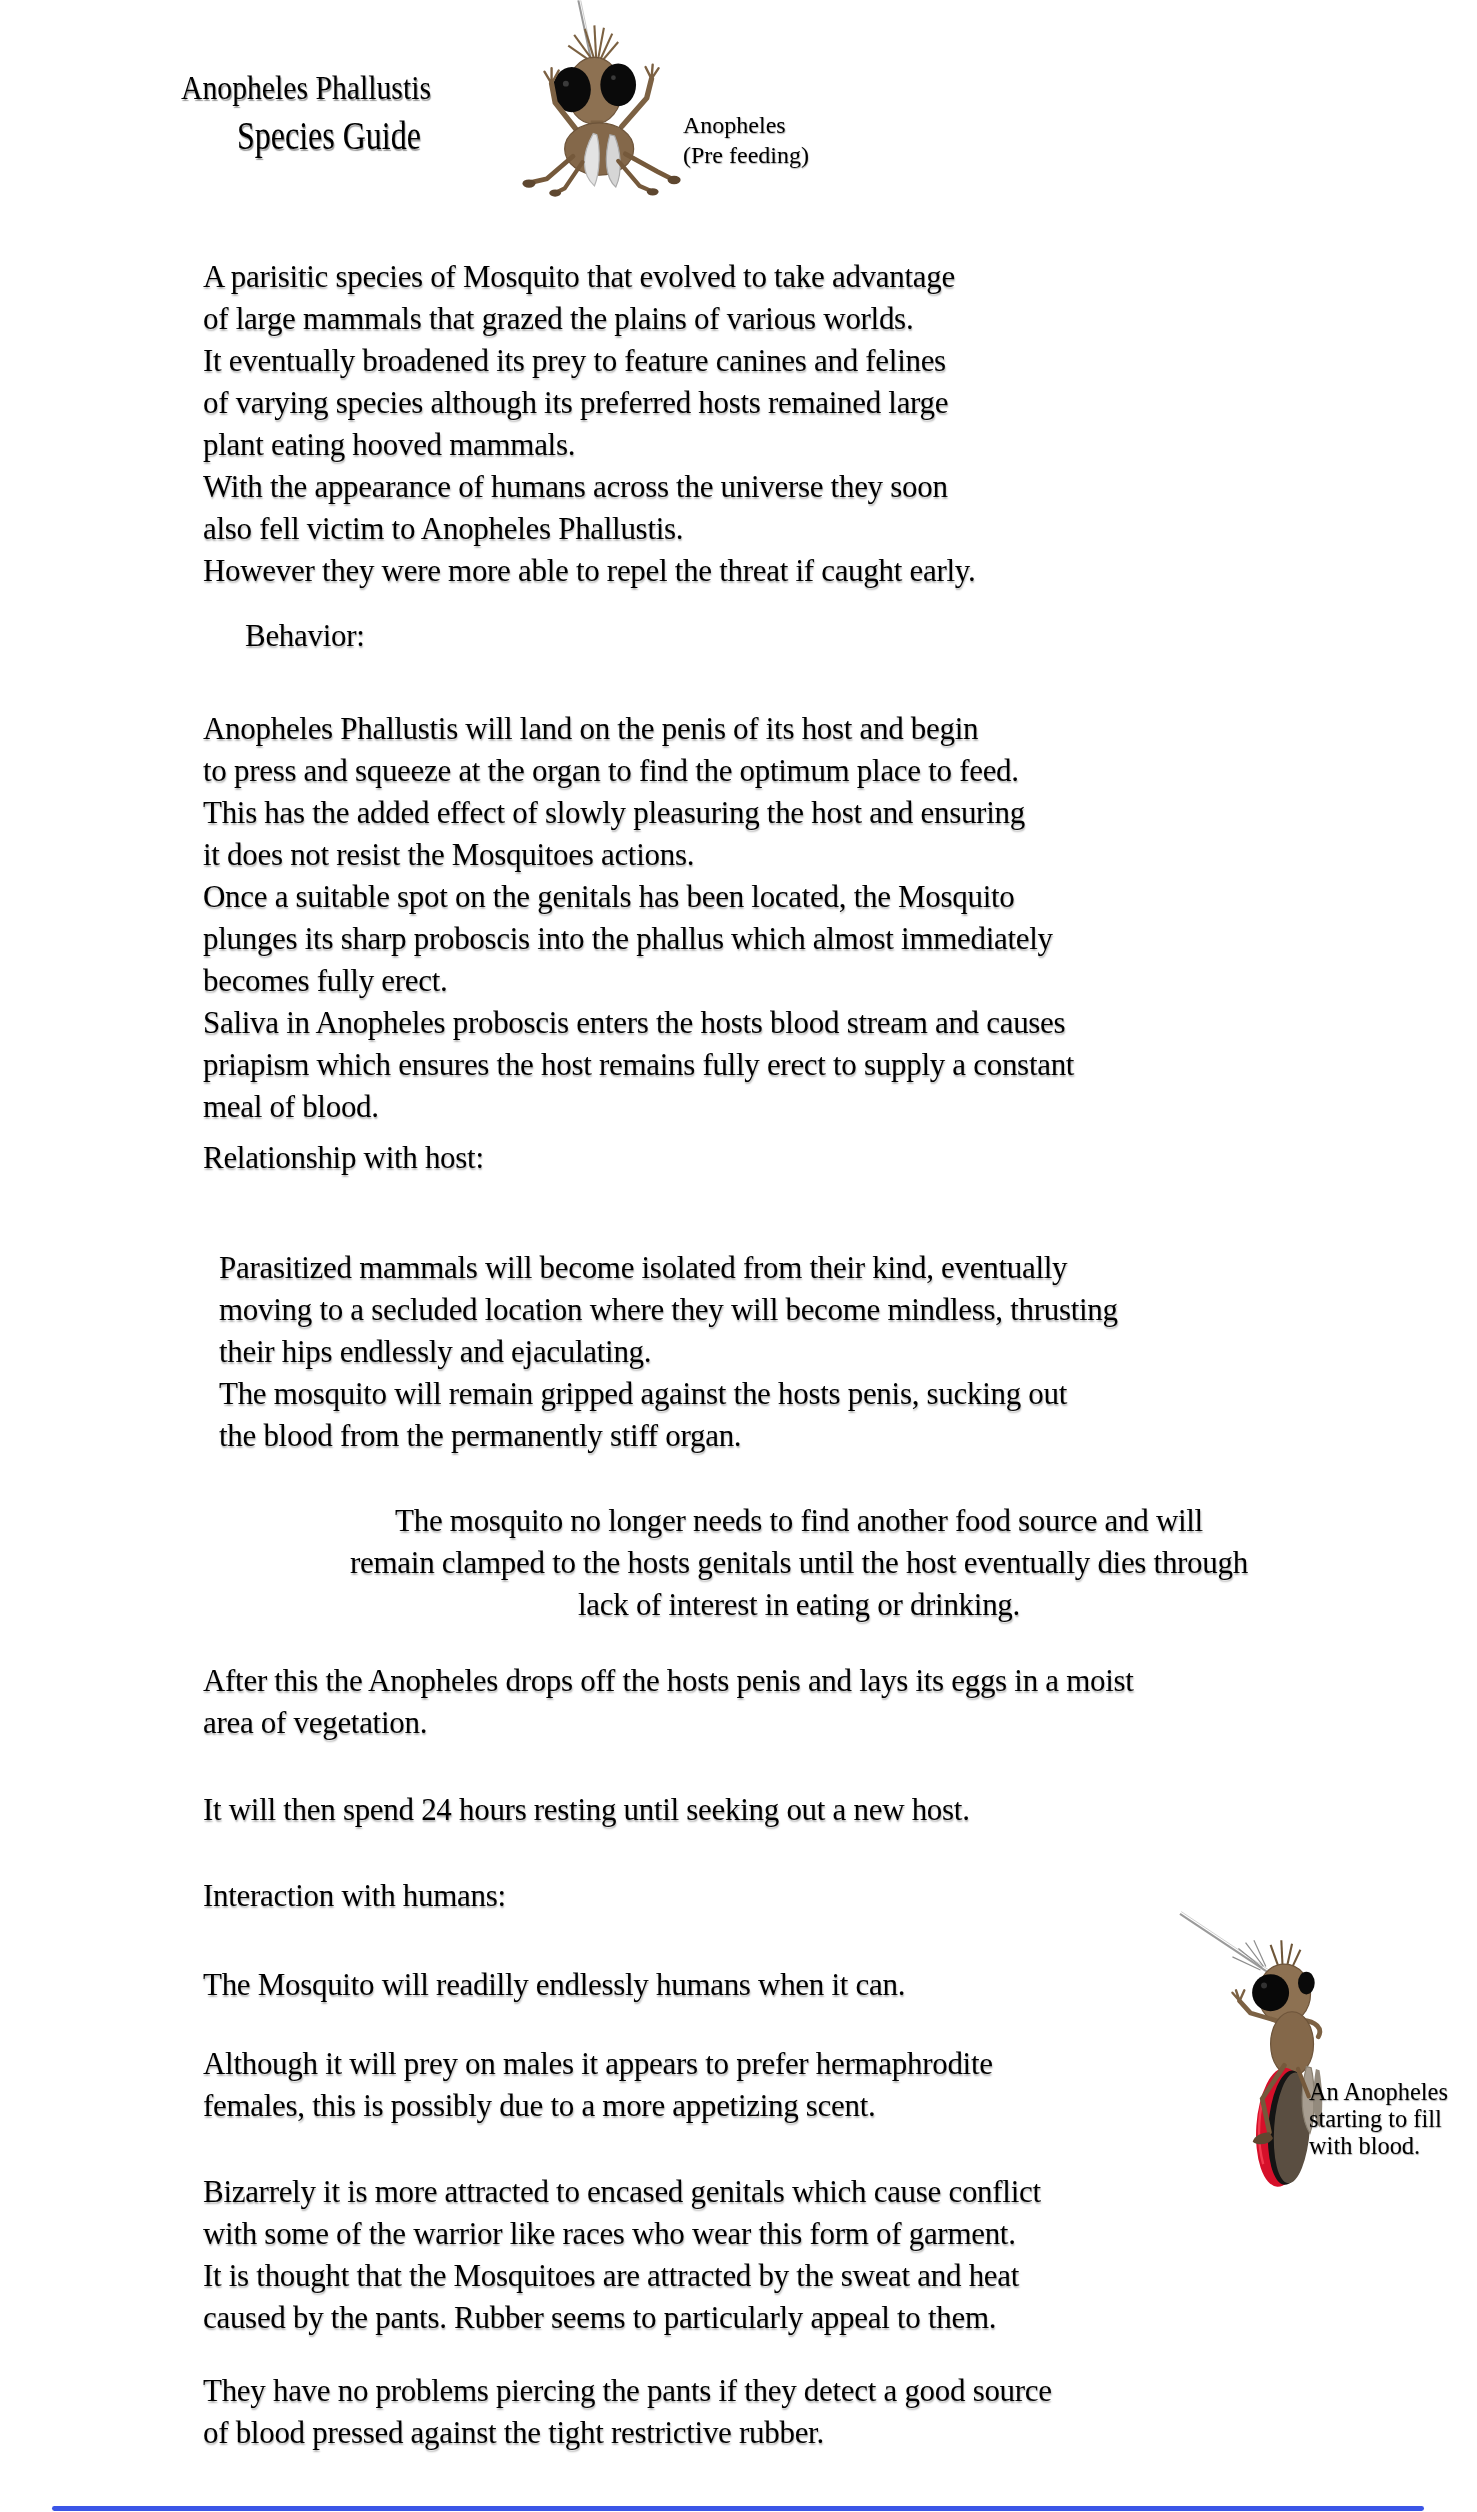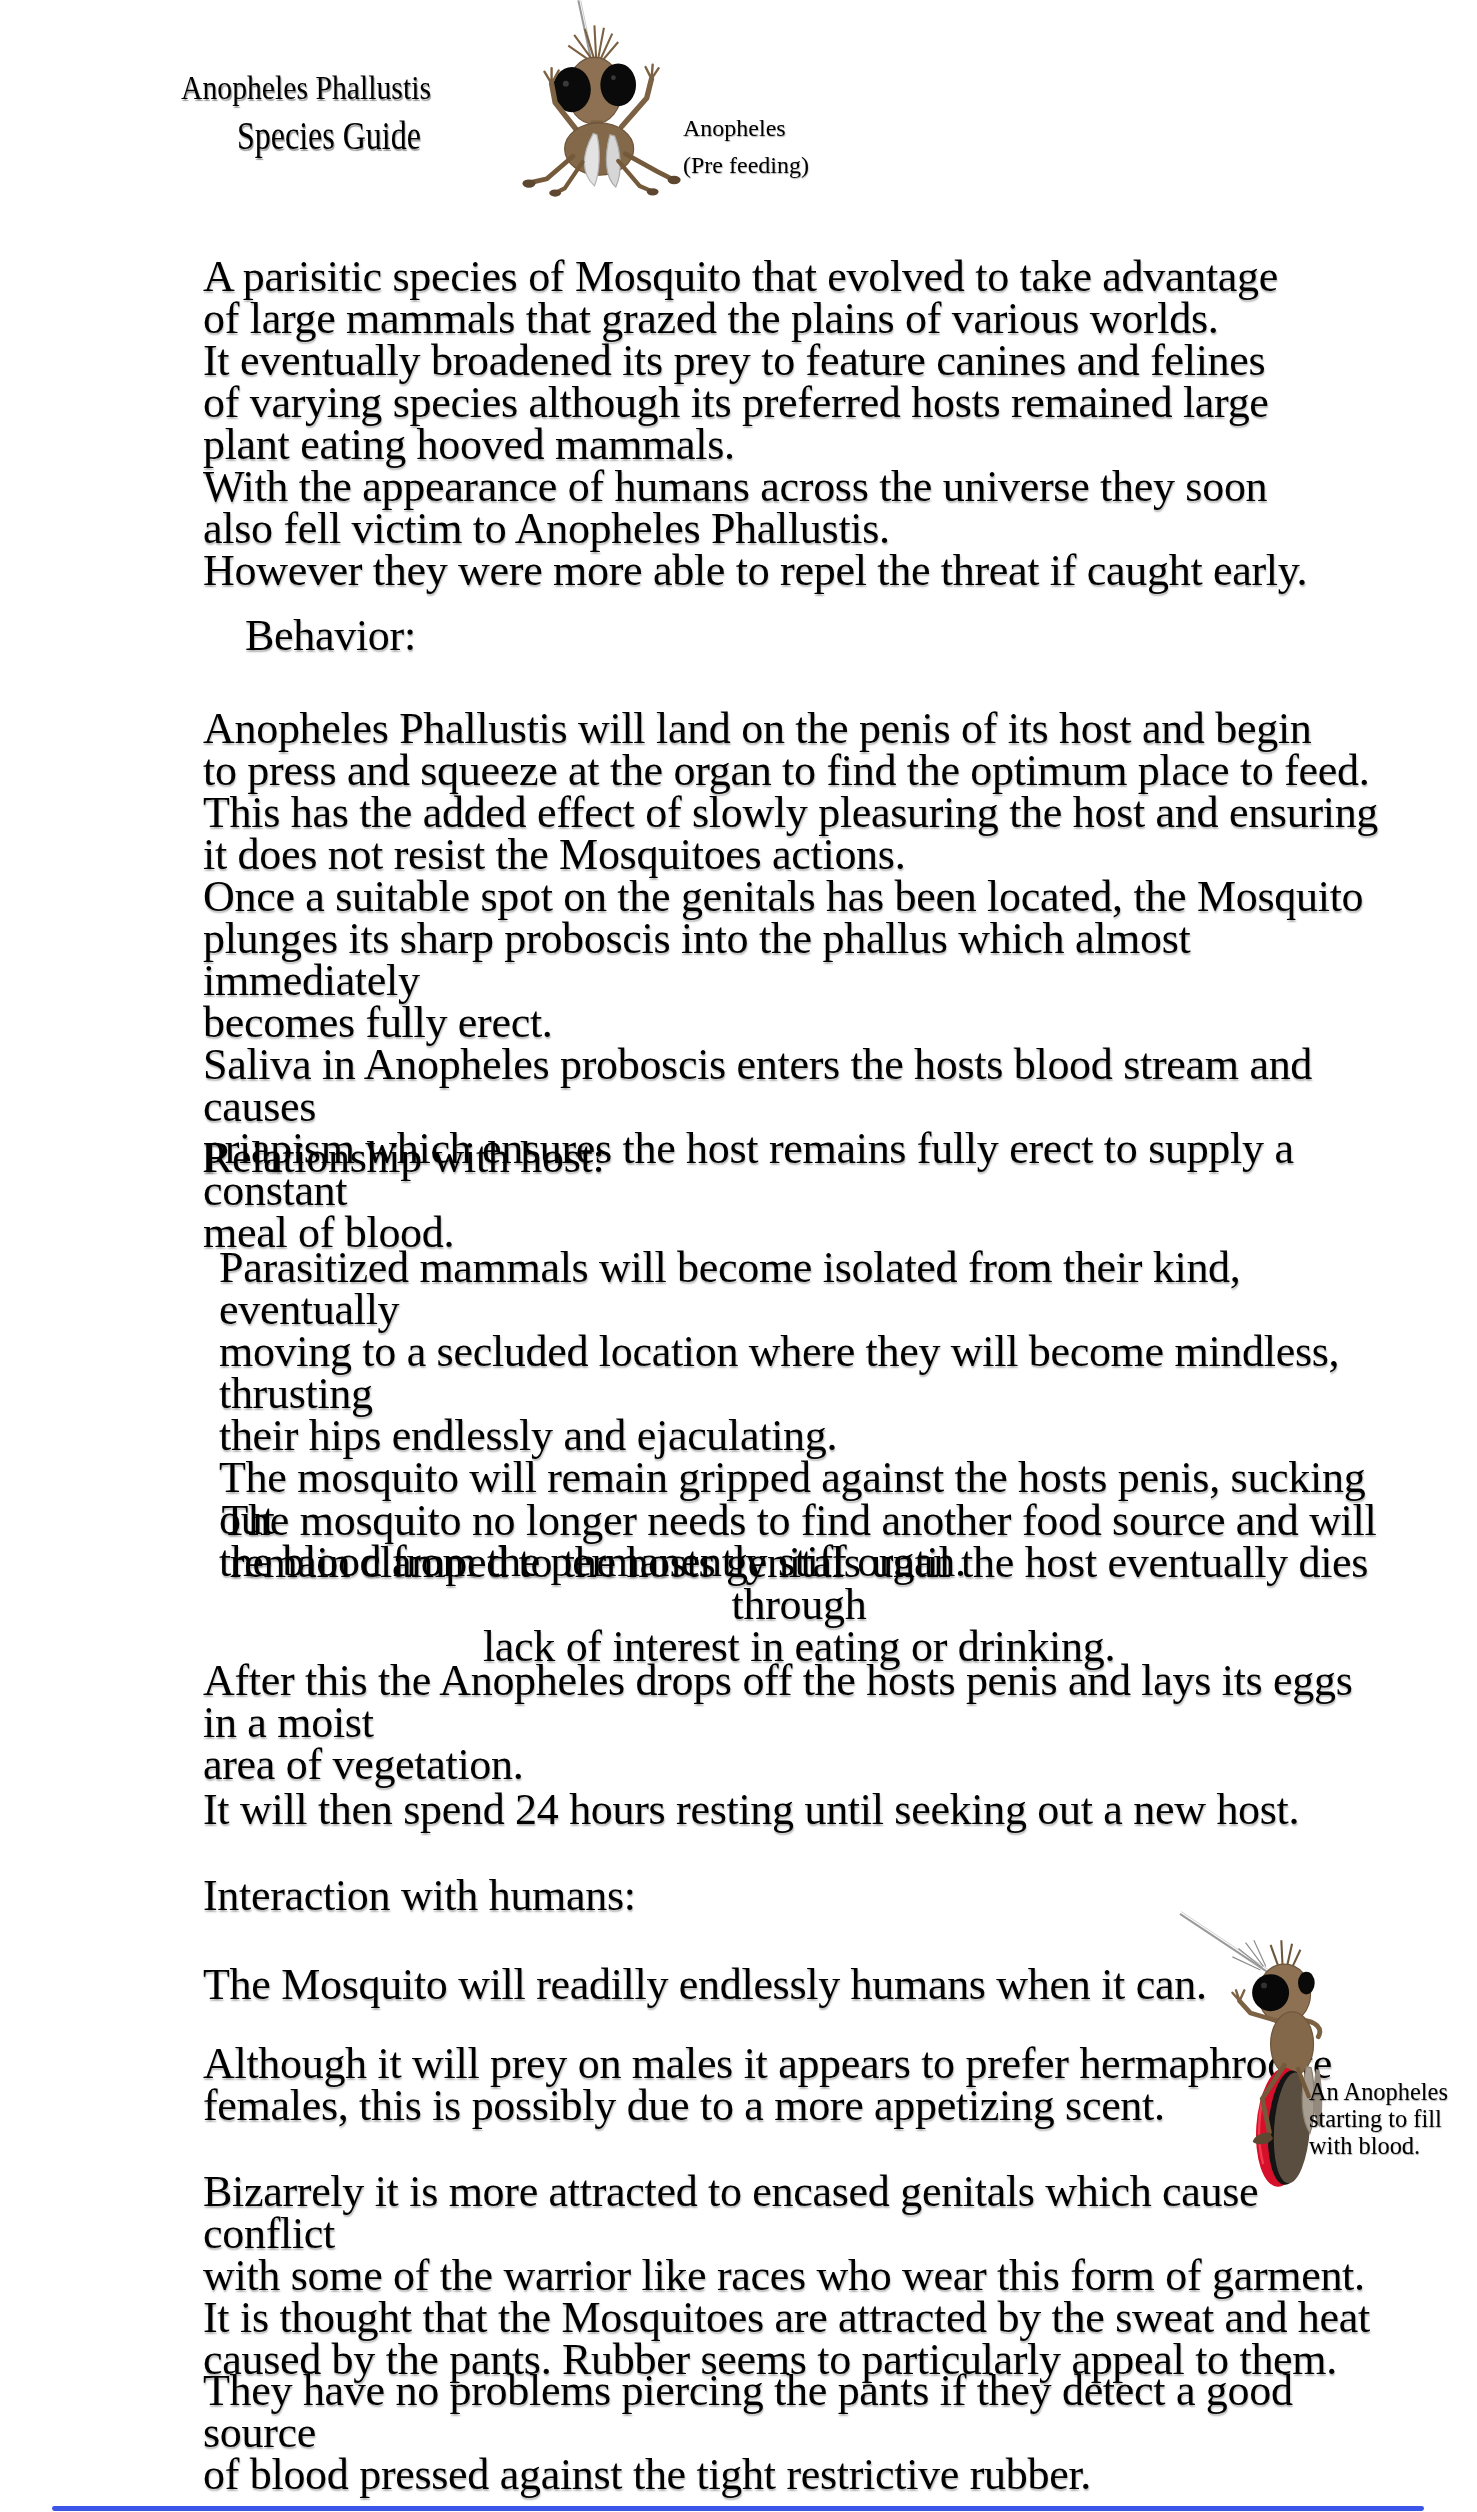--- a/index.html
+++ b/index.html
@@ -17,31 +17,31 @@
     text-shadow:1.2px 1.8px 1.2px rgba(0,0,0,0.40);
   }
   .subtitle {
     position:absolute; left:237px; top:114px;
     font-size:41px; line-height:43px; white-space:nowrap;
     transform:scaleX(0.78); transform-origin:left top;
     text-shadow:1.2px 1.8px 1.2px rgba(0,0,0,0.40);
   }
   .cap1 {
     position:absolute; left:683px; top:110px;
-    font-size:24px; line-height:37px; white-space:pre-line;
+    font-size:24px; line-height:30px; white-space:pre-line;
     text-shadow:0.6px 1.2px 1.2px rgba(0,0,0,0.35);
   }
   .cap2 {
     position:absolute; left:1309px; top:2078px;
     font-size:24.4px; line-height:27px; white-space:pre-line;
     text-shadow:0.6px 1.2px 1.2px rgba(0,0,0,0.35);
   }
   .para {
     position:absolute; left:203px; width:1192px;
-    font-size:44px; line-height:42px; letter-spacing:-0.3px;
+    font-size:31px; line-height:42px; letter-spacing:-0.3px;
     white-space:pre-line;
     text-shadow:0.6px 1.8px 1.8px rgba(0,0,0,0.30);
   }
   .p-intro   { top:256px; }
   .h-behav   { top:615px;margin-left:42px; }
   .p-behav   { top:708px; }
   .h-rel     { top:1137px; }
   .p-rel1    { top:1247px;margin-left:16px; }
   .p-rel2    { top:1500px;text-align:center; }
   .p-rel3    { top:1660px; }

